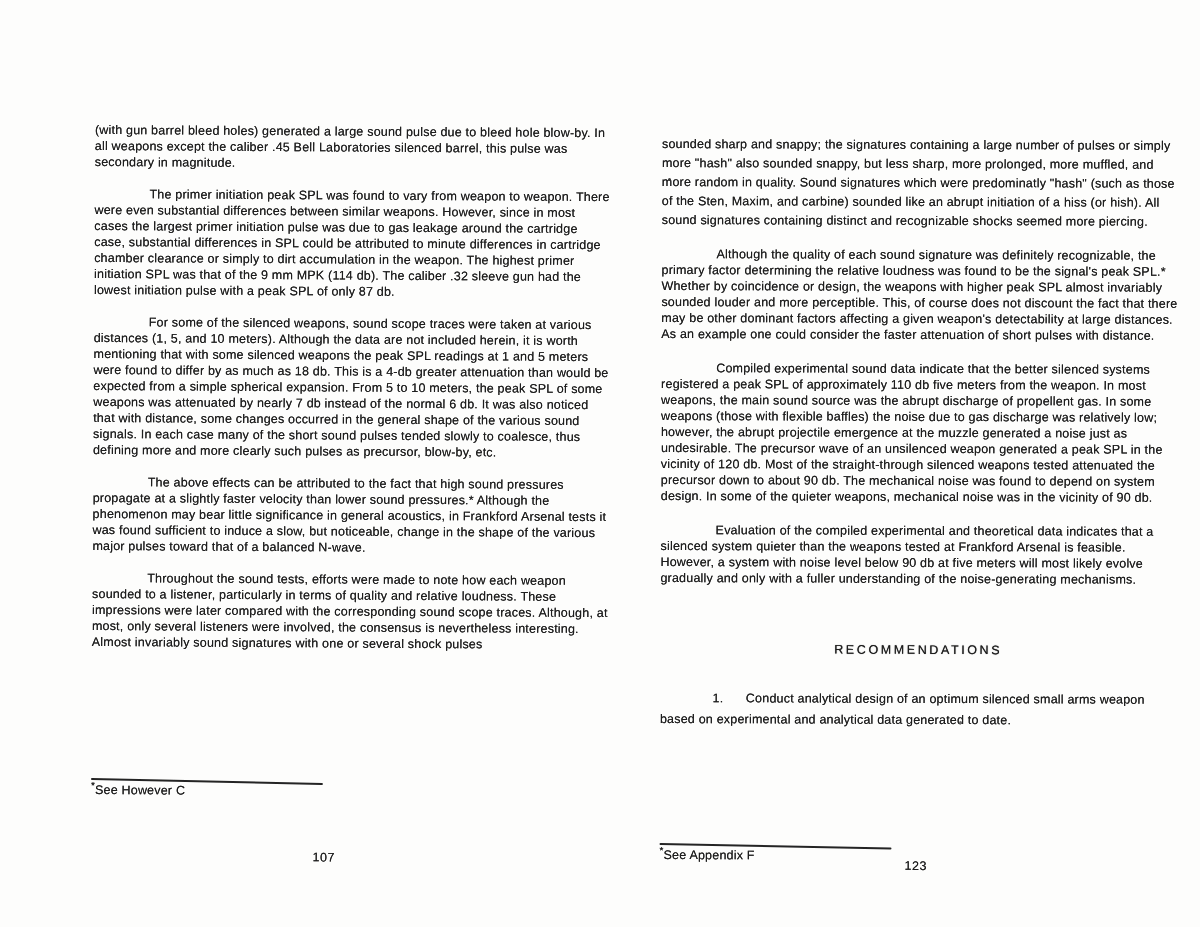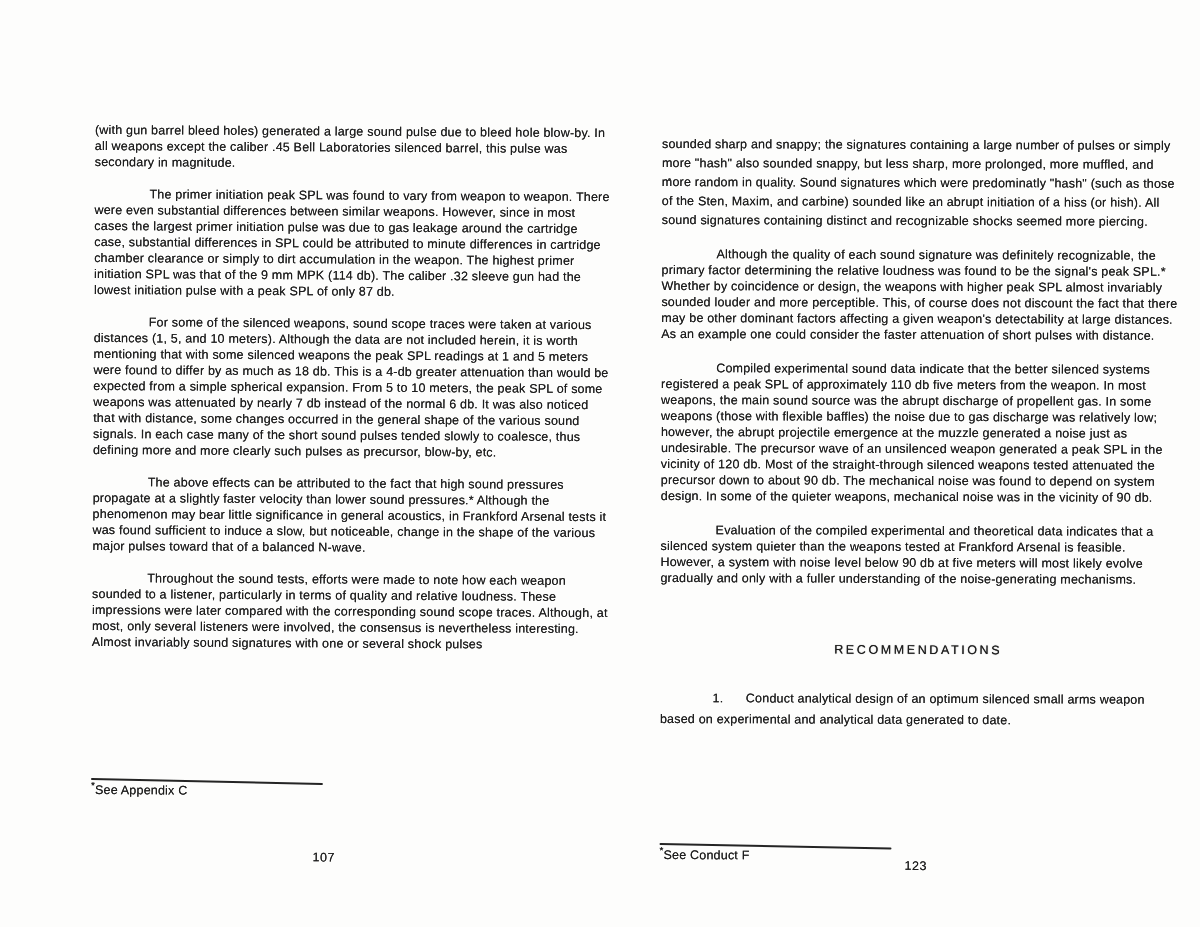--- a/index.html
+++ b/index.html
@@ -123,21 +123,21 @@
   <div class="page page-left">
     <p class="para">(with gun barrel bleed holes) generated a large sound pulse due to bleed hole blow-by.  In all weapons except the caliber .45 Bell Laboratories silenced barrel, this pulse was secondary in magnitude.</p>
     <p class="para indent">The primer initiation peak SPL was found to vary from weapon to weapon.  There were even substantial differences between similar weapons.  However, since in most cases the largest primer initiation pulse was due to gas leakage around the cartridge case, substantial differences in SPL could be attributed to minute differences in cartridge chamber clearance or simply to dirt accumulation in the weapon. The highest primer initiation SPL was that of the 9 mm MPK (114 db). The caliber .32 sleeve gun had the lowest initiation pulse with a peak SPL of only 87 db.</p>
     <p class="para indent">For some of the silenced weapons, sound scope traces were taken at various distances (1, 5, and 10 meters).  Although the data are not included herein, it is worth mentioning that with some silenced weapons the peak SPL readings at 1 and 5 meters were found to differ by as much as 18 db.  This is a 4-db greater attenuation than would be expected from a simple spherical expansion.  From 5 to 10 meters, the peak SPL of some weapons was attenuated by nearly 7 db instead of the normal 6 db.  It was also noticed that with distance, some changes occurred in the general shape of the various sound signals.  In each case many of the short sound pulses tended slowly to coalesce, thus defining more and more clearly such pulses as precursor, blow-by, etc.</p>
     <p class="para indent">The above effects can be attributed to the fact that high sound pressures propagate at a slightly faster velocity than lower sound pressures.*  Although the phenomenon may bear little significance in general acoustics, in Frankford Arsenal tests it was found sufficient to induce a slow, but noticeable, change in the shape of the various major pulses toward that of a balanced N-wave.</p>
     <p class="para indent">Throughout the sound tests, efforts were made to note how each weapon sounded to a listener, particularly in terms of quality and relative loudness.  These impressions were later compared with the corresponding sound scope traces.  Although, at most, only several listeners were involved, the consensus is nevertheless interesting. Almost invariably sound signatures with one or several shock pulses</p>
 
     <div class="footnote-block">
       <div class="footnote-rule"></div>
       <div class="footnote-line">
-        <sup>*</sup><span>See Appendix C</span>
+        <sup>*</sup><span>See However C</span>
       </div>
     </div>
 
     <div class="page-number">107</div>
   </div>
 
   <div class="page page-right">
     <p class="para loose">sounded sharp and snappy; the signatures containing a large number of pulses or simply more "hash" also sounded snappy, but less sharp, more prolonged, more muffled, and more random in quality. Sound signatures which were predominatly "hash" (such as those of the Sten, Maxim, and carbine) sounded like an abrupt initiation of a hiss (or hish).  All sound signatures containing distinct and recognizable shocks seemed more piercing.</p>
     <p class="para indent gap-lg">Although the quality of each sound signature was definitely recognizable, the primary factor determining the relative loudness was found to be the signal's peak SPL.*  Whether by coincidence or design, the weapons with higher peak SPL almost invariably sounded louder and more perceptible.  This, of course does not discount the fact that there may be other dominant factors affecting a given weapon's detectability at large distances.  As an example one could consider the faster attenuation of short pulses with distance.</p>
     <p class="para indent gap-lg">Compiled experimental sound data indicate that the better silenced systems registered a peak SPL of approximately 110 db five meters from the weapon.  In most weapons, the main sound source was the abrupt discharge of propellent gas.  In some weapons (those with flexible baffles) the noise due to gas discharge was relatively low; however, the abrupt projectile emergence at the muzzle generated a noise just as undesirable.  The precursor wave of an unsilenced weapon generated a peak SPL in the vicinity of 120 db.  Most of the straight-through silenced weapons tested attenuated the precursor down to about 90 db.  The mechanical noise was found to depend on system design.  In some of the quieter weapons, mechanical noise was in the vicinity of 90 db.</p>
@@ -145,21 +145,21 @@
 
     <h2 class="section-heading">RECOMMENDATIONS</h2>
 
     <p class="rec-item">
       <span>1.</span><span class="rec-gap"></span><span>Conduct analytical design of an optimum silenced small arms weapon based on experimental and analytical data generated to date.</span>
     </p>
 
     <div class="footnote-block">
       <div class="footnote-rule"></div>
       <div class="footnote-line">
-        <sup>*</sup><span>See Conduct F</span>
+        <sup>*</sup><span>See Appendix F</span>
       </div>
     </div>
 
     <div class="page-number">123</div>
   </div>
 
   <div class="speck speck-a"></div>
   <div class="speck speck-b"></div>
 
 </div>

